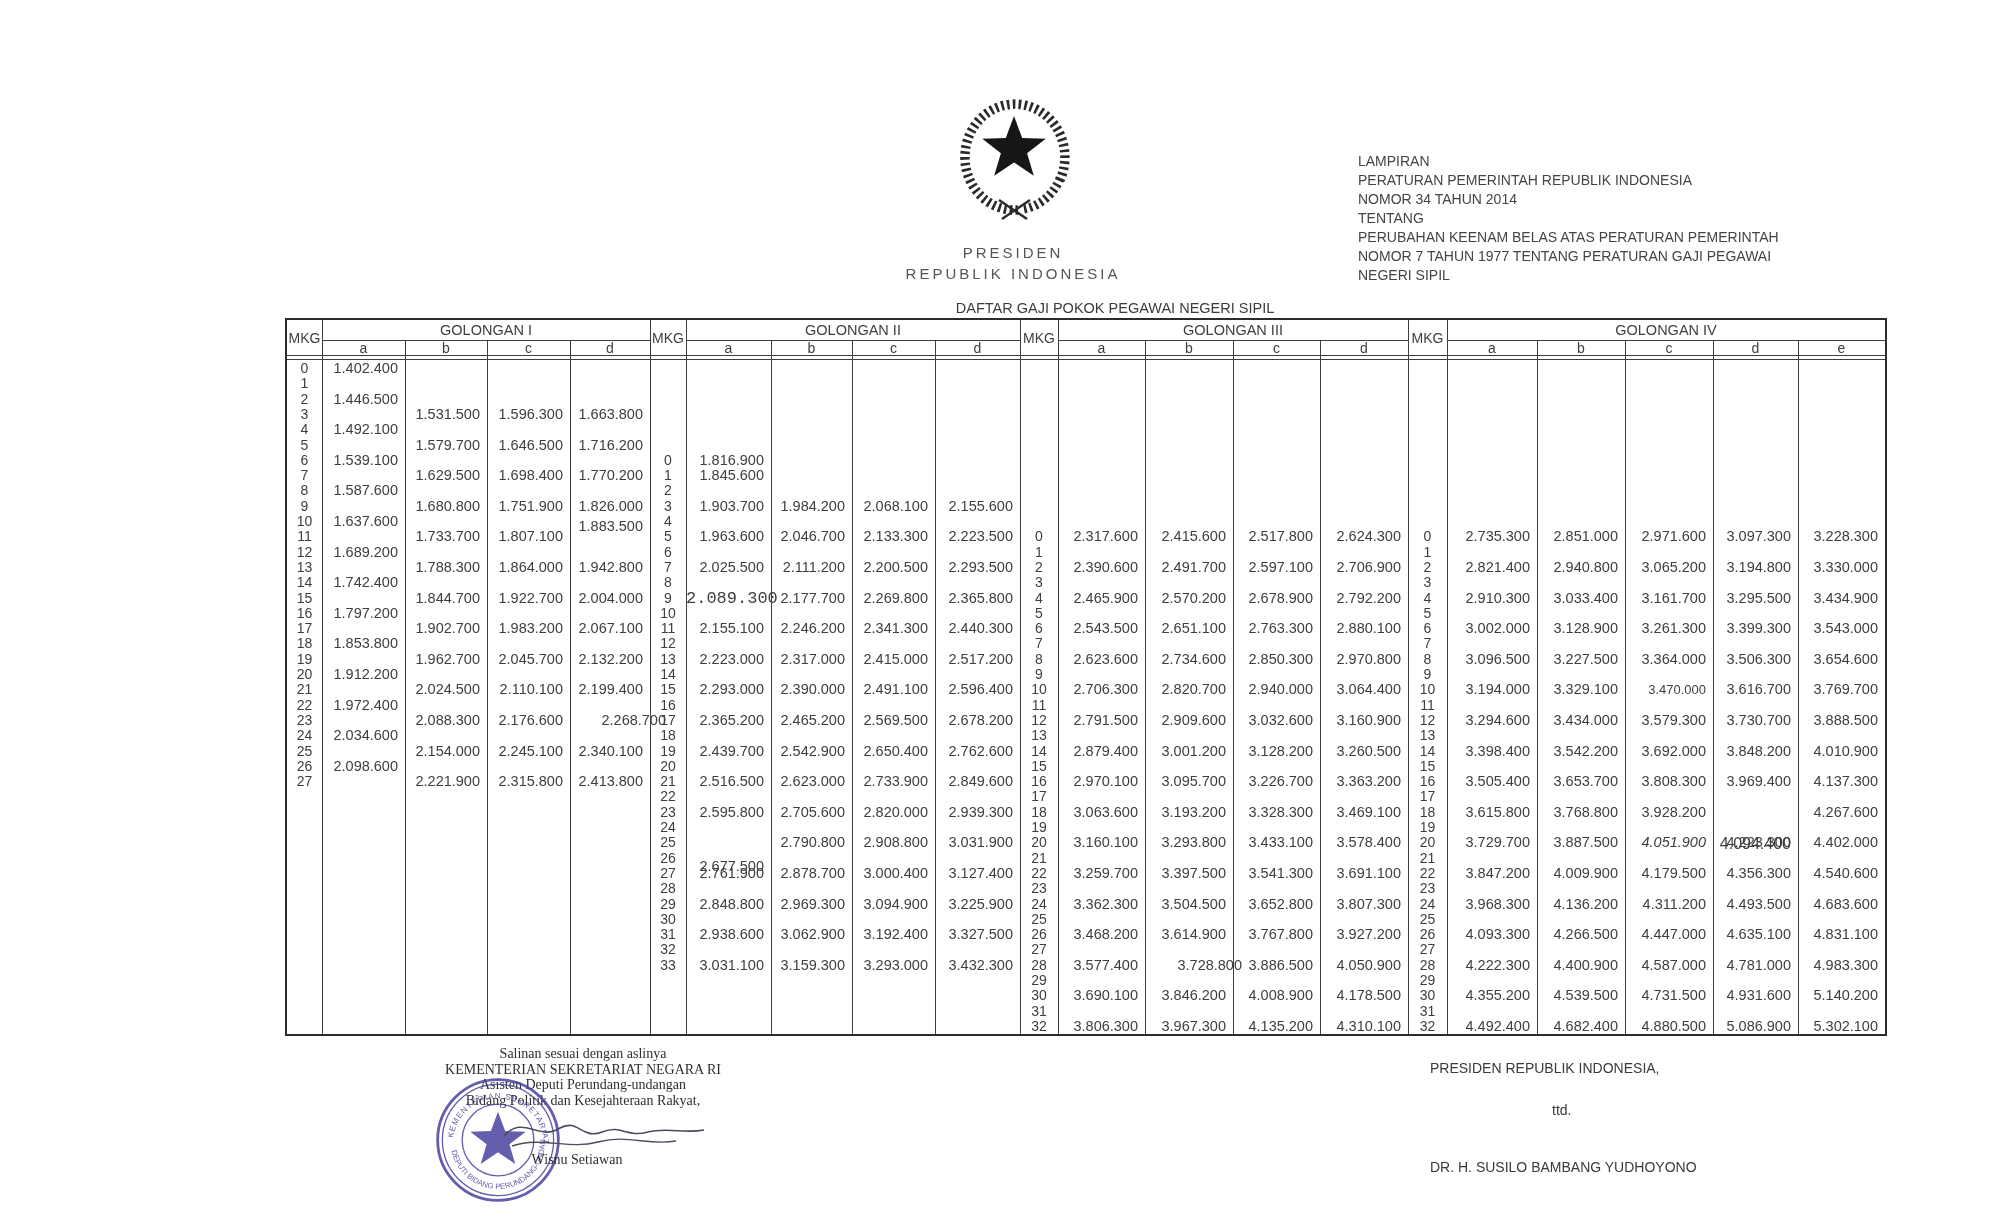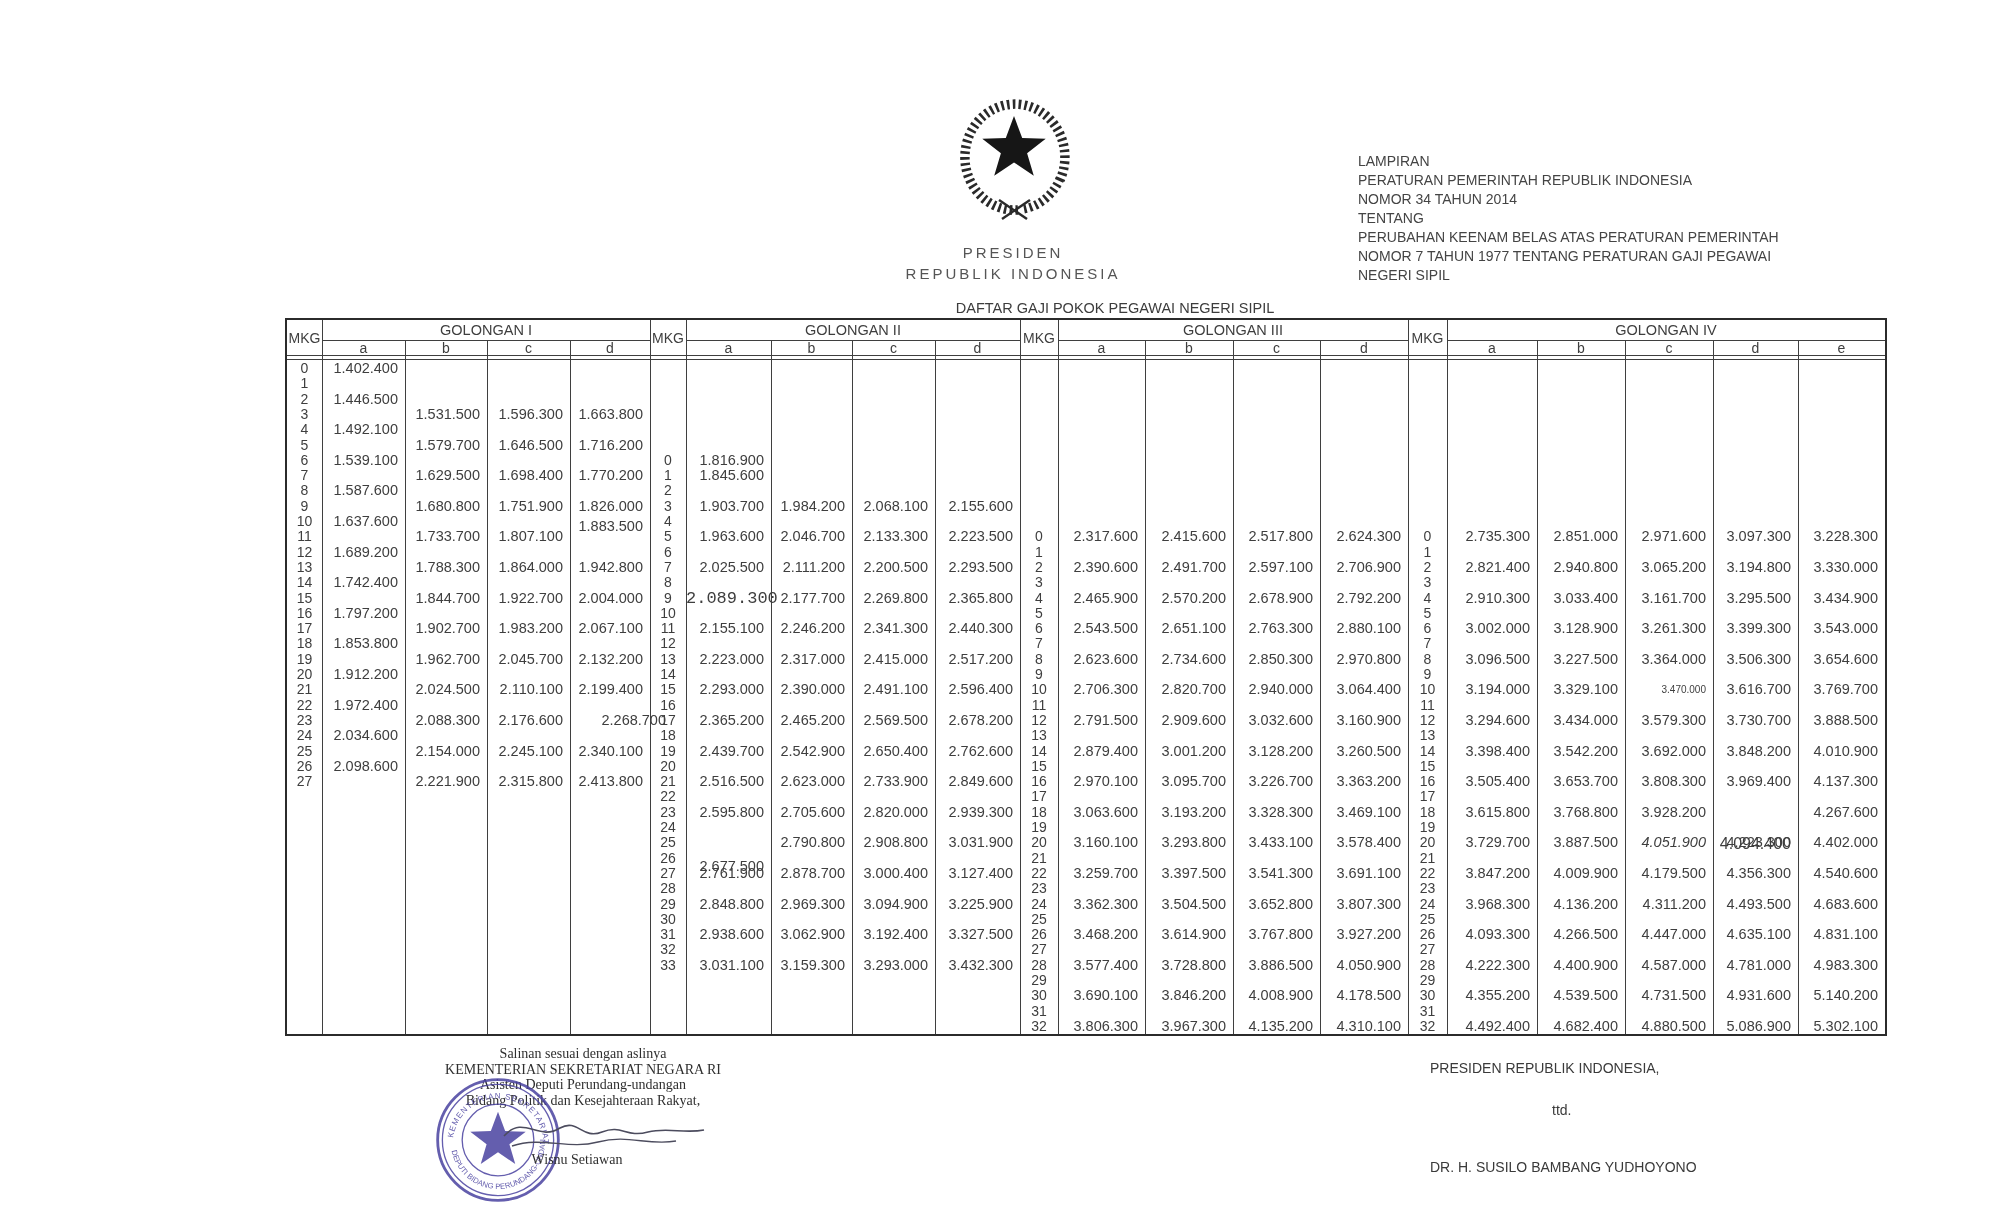--- a/index.html
+++ b/index.html
@@ -348,21 +348,21 @@
       <div class="abs cell" style="left: 1033px; top: 545.9px; width: 81px; height: 15.3px; line-height: 15.3px; text-align: right; position: absolute; font-size: 14.5px;">3.691.100</div>
       <div class="abs cell" style="left: 771px; top: 576.5px; width: 80px; height: 15.3px; line-height: 15.3px; text-align: right; position: absolute; font-size: 14.5px;">3.362.300</div>
       <div class="abs cell" style="left: 858px; top: 576.5px; width: 81px; height: 15.3px; line-height: 15.3px; text-align: right; position: absolute; font-size: 14.5px;">3.504.500</div>
       <div class="abs cell" style="left: 946px; top: 576.5px; width: 80px; height: 15.3px; line-height: 15.3px; text-align: right; position: absolute; font-size: 14.5px;">3.652.800</div>
       <div class="abs cell" style="left: 1033px; top: 576.5px; width: 81px; height: 15.3px; line-height: 15.3px; text-align: right; position: absolute; font-size: 14.5px;">3.807.300</div>
       <div class="abs cell" style="left: 771px; top: 607.1px; width: 80px; height: 15.3px; line-height: 15.3px; text-align: right; position: absolute; font-size: 14.5px;">3.468.200</div>
       <div class="abs cell" style="left: 858px; top: 607.1px; width: 81px; height: 15.3px; line-height: 15.3px; text-align: right; position: absolute; font-size: 14.5px;">3.614.900</div>
       <div class="abs cell" style="left: 946px; top: 607.1px; width: 80px; height: 15.3px; line-height: 15.3px; text-align: right; position: absolute; font-size: 14.5px;">3.767.800</div>
       <div class="abs cell" style="left: 1033px; top: 607.1px; width: 81px; height: 15.3px; line-height: 15.3px; text-align: right; position: absolute; font-size: 14.5px;">3.927.200</div>
       <div class="abs cell" style="left: 771px; top: 637.7px; width: 80px; height: 15.3px; line-height: 15.3px; text-align: right; position: absolute; font-size: 14.5px;">3.577.400</div>
-      <div class="abs cell" style="left: 858px; top: 637.7px; width: 81px; height: 15.3px; line-height: 15.3px; text-align: right; position: absolute; font-size: 14.5px;">3.728.800</div>
+      <div class="abs cell" style="left: 858px; top: 637.7px; width: 81px; height: 15.3px; line-height: 15.3px; text-align: right; position: absolute; font-size: 14.5px; padding-left: 16px;">3.728.800</div>
       <div class="abs cell" style="left: 946px; top: 637.7px; width: 80px; height: 15.3px; line-height: 15.3px; text-align: right; position: absolute; font-size: 14.5px;">3.886.500</div>
       <div class="abs cell" style="left: 1033px; top: 637.7px; width: 81px; height: 15.3px; line-height: 15.3px; text-align: right; position: absolute; font-size: 14.5px;">4.050.900</div>
       <div class="abs cell" style="left: 771px; top: 668.3px; width: 80px; height: 15.3px; line-height: 15.3px; text-align: right; position: absolute; font-size: 14.5px;">3.690.100</div>
       <div class="abs cell" style="left: 858px; top: 668.3px; width: 81px; height: 15.3px; line-height: 15.3px; text-align: right; position: absolute; font-size: 14.5px;">3.846.200</div>
       <div class="abs cell" style="left: 946px; top: 668.3px; width: 80px; height: 15.3px; line-height: 15.3px; text-align: right; position: absolute; font-size: 14.5px;">4.008.900</div>
       <div class="abs cell" style="left: 1033px; top: 668.3px; width: 81px; height: 15.3px; line-height: 15.3px; text-align: right; position: absolute; font-size: 14.5px;">4.178.500</div>
       <div class="abs cell" style="left: 771px; top: 698.9px; width: 80px; height: 15.3px; line-height: 15.3px; text-align: right; position: absolute; font-size: 14.5px;">3.806.300</div>
       <div class="abs cell" style="left: 858px; top: 698.9px; width: 81px; height: 15.3px; line-height: 15.3px; text-align: right; position: absolute; font-size: 14.5px;">3.967.300</div>
       <div class="abs cell" style="left: 946px; top: 698.9px; width: 80px; height: 15.3px; line-height: 15.3px; text-align: right; position: absolute; font-size: 14.5px;">4.135.200</div>
       <div class="abs cell" style="left: 1033px; top: 698.9px; width: 81px; height: 15.3px; line-height: 15.3px; text-align: right; position: absolute; font-size: 14.5px;">4.310.100</div>
@@ -433,21 +433,21 @@
       <div class="abs cell" style="left: 1338px; top: 301.1px; width: 81px; height: 15.3px; line-height: 15.3px; text-align: right; position: absolute; font-size: 14.5px;">3.261.300</div>
       <div class="abs cell" style="left: 1426px; top: 301.1px; width: 78px; height: 15.3px; line-height: 15.3px; text-align: right; position: absolute; font-size: 14.5px;">3.399.300</div>
       <div class="abs cell" style="left: 1511px; top: 301.1px; width: 80px; height: 15.3px; line-height: 15.3px; text-align: right; position: absolute; font-size: 14.5px;">3.543.000</div>
       <div class="abs cell" style="left: 1160px; top: 331.7px; width: 83px; height: 15.3px; line-height: 15.3px; text-align: right; position: absolute; font-size: 14.5px;">3.096.500</div>
       <div class="abs cell" style="left: 1250px; top: 331.7px; width: 81px; height: 15.3px; line-height: 15.3px; text-align: right; position: absolute; font-size: 14.5px;">3.227.500</div>
       <div class="abs cell" style="left: 1338px; top: 331.7px; width: 81px; height: 15.3px; line-height: 15.3px; text-align: right; position: absolute; font-size: 14.5px;">3.364.000</div>
       <div class="abs cell" style="left: 1426px; top: 331.7px; width: 78px; height: 15.3px; line-height: 15.3px; text-align: right; position: absolute; font-size: 14.5px;">3.506.300</div>
       <div class="abs cell" style="left: 1511px; top: 331.7px; width: 80px; height: 15.3px; line-height: 15.3px; text-align: right; position: absolute; font-size: 14.5px;">3.654.600</div>
       <div class="abs cell" style="left: 1160px; top: 362.3px; width: 83px; height: 15.3px; line-height: 15.3px; text-align: right; position: absolute; font-size: 14.5px;">3.194.000</div>
       <div class="abs cell" style="left: 1250px; top: 362.3px; width: 81px; height: 15.3px; line-height: 15.3px; text-align: right; position: absolute; font-size: 14.5px;">3.329.100</div>
-      <div class="abs cell" style="left: 1338px; top: 362.3px; width: 81px; height: 15.3px; line-height: 15.3px; text-align: right; position: absolute; font-size: 10px;">3.470.000</div>
+      <div class="abs cell" style="left: 1338px; top: 362.3px; width: 81px; height: 15.3px; line-height: 15.3px; text-align: right; position: absolute; font-size: 13px;">3.470.000</div>
       <div class="abs cell" style="left: 1426px; top: 362.3px; width: 78px; height: 15.3px; line-height: 15.3px; text-align: right; position: absolute; font-size: 14.5px;">3.616.700</div>
       <div class="abs cell" style="left: 1511px; top: 362.3px; width: 80px; height: 15.3px; line-height: 15.3px; text-align: right; position: absolute; font-size: 14.5px;">3.769.700</div>
       <div class="abs cell" style="left: 1160px; top: 392.9px; width: 83px; height: 15.3px; line-height: 15.3px; text-align: right; position: absolute; font-size: 14.5px;">3.294.600</div>
       <div class="abs cell" style="left: 1250px; top: 392.9px; width: 81px; height: 15.3px; line-height: 15.3px; text-align: right; position: absolute; font-size: 14.5px;">3.434.000</div>
       <div class="abs cell" style="left: 1338px; top: 392.9px; width: 81px; height: 15.3px; line-height: 15.3px; text-align: right; position: absolute; font-size: 14.5px;">3.579.300</div>
       <div class="abs cell" style="left: 1426px; top: 392.9px; width: 78px; height: 15.3px; line-height: 15.3px; text-align: right; position: absolute; font-size: 14.5px;">3.730.700</div>
       <div class="abs cell" style="left: 1511px; top: 392.9px; width: 80px; height: 15.3px; line-height: 15.3px; text-align: right; position: absolute; font-size: 14.5px;">3.888.500</div>
       <div class="abs cell" style="left: 1160px; top: 423.5px; width: 83px; height: 15.3px; line-height: 15.3px; text-align: right; position: absolute; font-size: 14.5px;">3.398.400</div>
       <div class="abs cell" style="left: 1250px; top: 423.5px; width: 81px; height: 15.3px; line-height: 15.3px; text-align: right; position: absolute; font-size: 14.5px;">3.542.200</div>
       <div class="abs cell" style="left: 1338px; top: 423.5px; width: 81px; height: 15.3px; line-height: 15.3px; text-align: right; position: absolute; font-size: 14.5px;">3.692.000</div>

